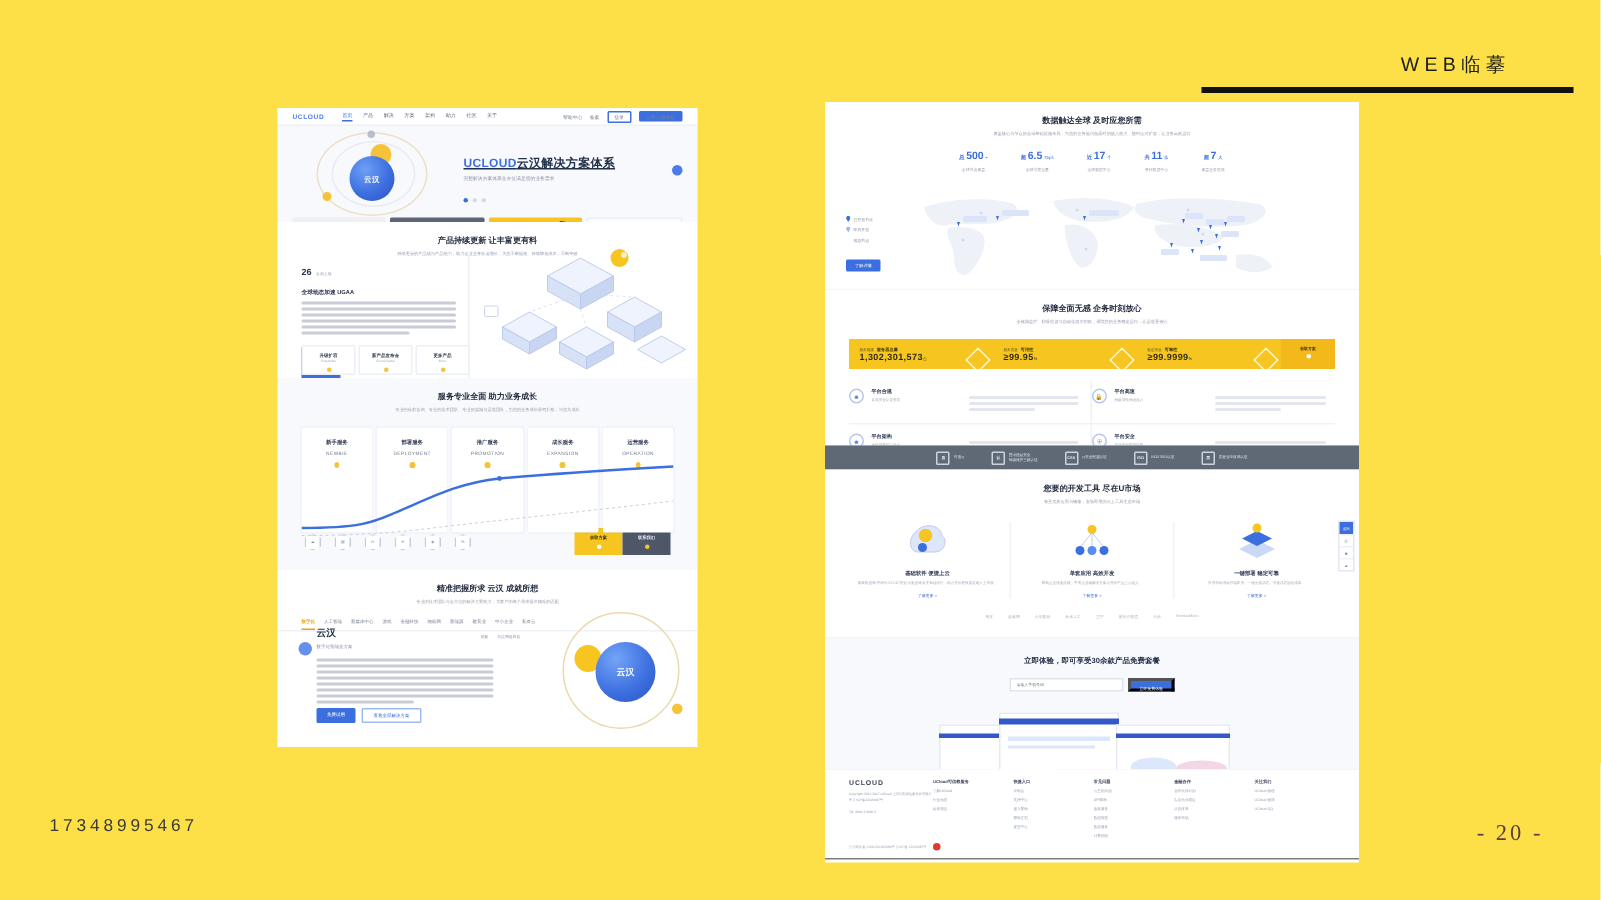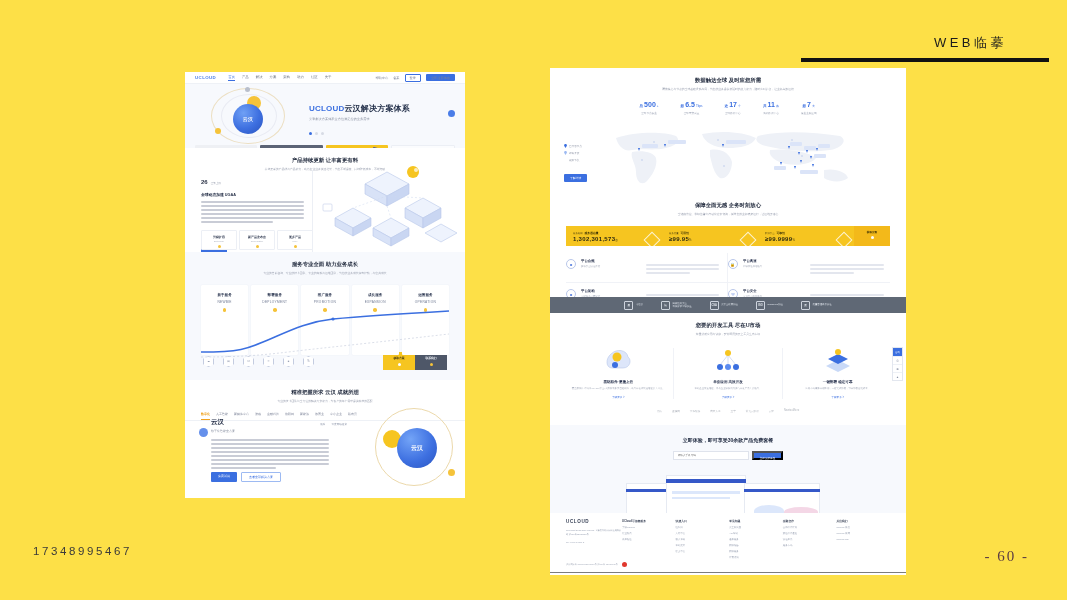--- a/index.html
+++ b/index.html
@@ -61,21 +61,21 @@
     position:absolute; left:26px; top:16px; width:30px; height:30px; border-radius:50%;
     background: radial-gradient(circle at 35% 30%, #6fa0f5 0%, #3d6fe0 55%, #2a53bd 100%);
     display:flex; align-items:center; justify-content:center;
     color:#fff; font-size:5px; font-weight:700; letter-spacing:.3px;
   }
   .dot-y { position:absolute; border-radius:50%; background:#f5c33a; }
   .dot-g { position:absolute; border-radius:50%; background:#b9bfcc; }
   .dot-b { position:absolute; border-radius:50%; background:#4a7de8; }
 
   .hero-copy { position:absolute; left:124px; top:19px; width:120px; }
-  .hero-copy .h1 { font-size:8px; font-weight:700; color:#23304a; letter-spacing:.2px; }
+  .hero-copy .h1 { font-size:8px; font-weight:700; color:#23304a; letter-spacing:.2px;text-decoration:underline; }
   .hero-copy .h1 .brand { color:#3b6fe0; }
   .hero-copy .sub { font-size:3.2px; color:#8b92a3; margin-top:3px; }
   .dots { position:absolute; left:124px; top:48px; display:flex; gap:3px; align-items:center; }
   .dots i { width:3px; height:3px; border-radius:50%; background:#d7dbe5; display:block; }
   .dots i.on { background:#3b6fe0; }
 
   .cards4 { display:flex; gap:3px; padding:0 10px; margin-top:-3px; }
   .c4 { flex:1; height:28px; border-radius:1px; padding:4px 5px; position:relative; overflow:hidden; }
   .c4.a { background:#eef0f4; color:#434a5c; }
   .c4.b { background:#5c6476; color:#e9ecf2; }
@@ -230,21 +230,21 @@
 </head>
 <body>
 
 <div class="slide">
 
   <div class="slide-header">
     <div class="title">WEB临摹</div>
     <div class="rule"></div>
   </div>
   <div class="slide-phone">17348995467</div>
-  <div class="slide-pageno">- 60 -</div>
+  <div class="slide-pageno">- 20 -</div>
 
   <div class="col col-left">
 
     <div class="mock hero">
       <div class="navbar">
         <div class="logo">UCLOUD</div>
         <div class="navlinks">
           <span class="on">首页</span>
           <span>产品</span>
           <span>解决</span>

